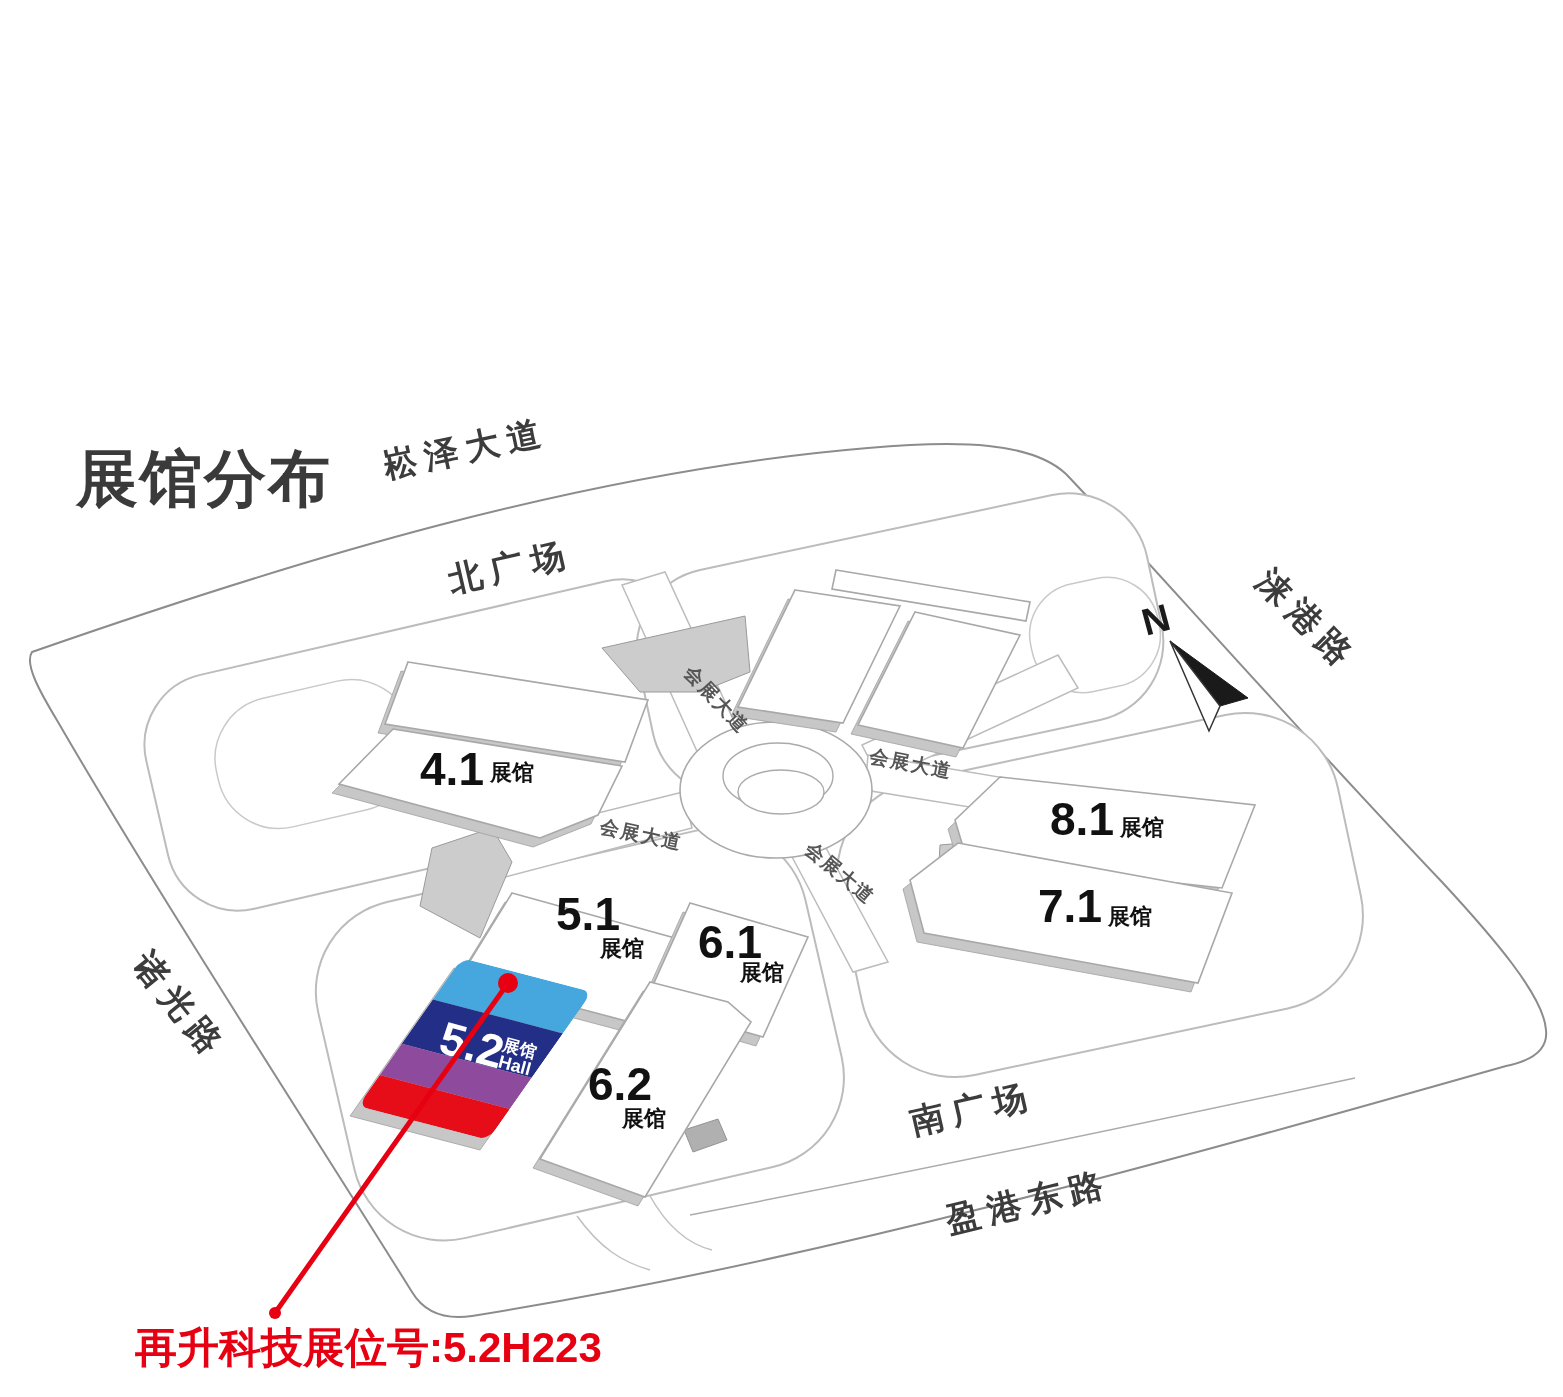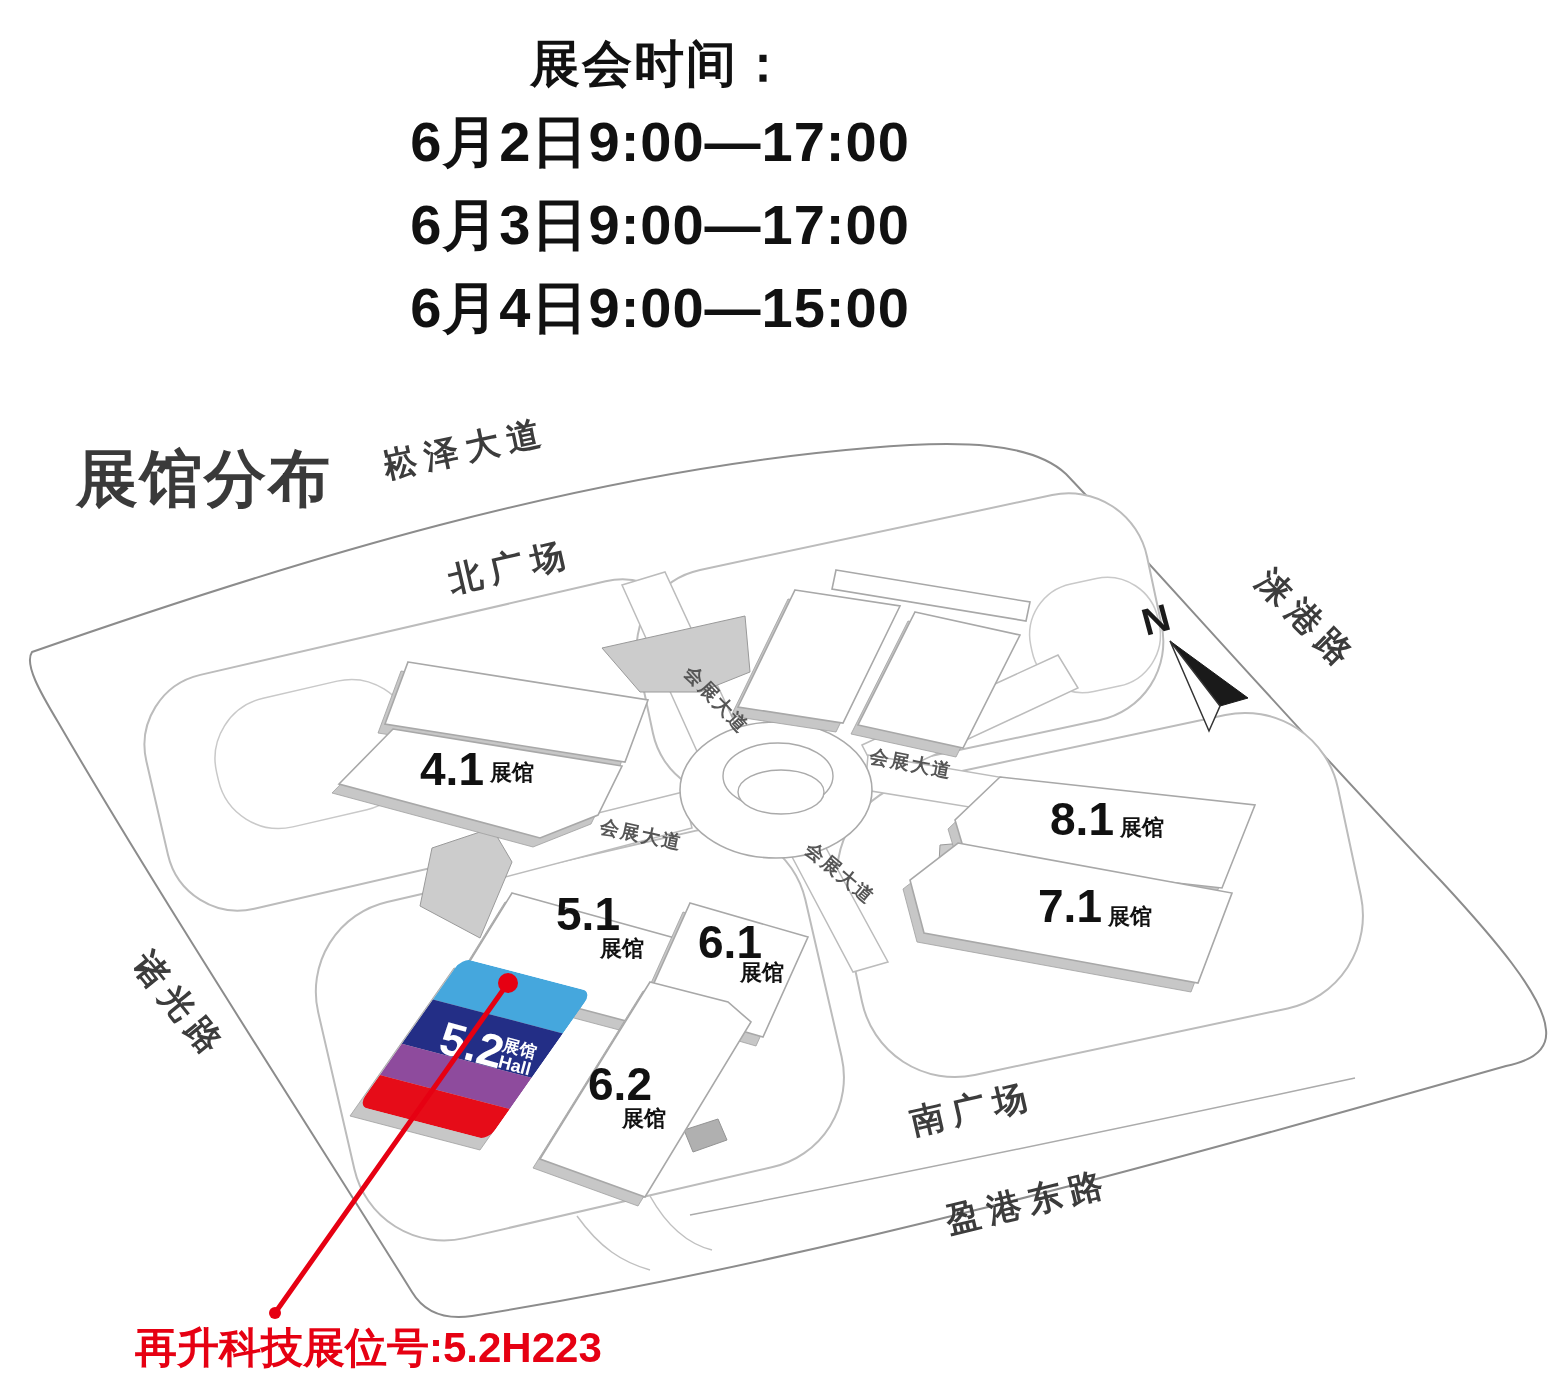--- a/index.html
+++ b/index.html
@@ -19,26 +19,20 @@
   .leaf{fill:#ffffff;stroke:#bcbcbc;stroke-width:2;}
   .spoke{fill:#ffffff;stroke:#bcbcbc;stroke-width:1.5;}
   .wedge{fill:#cccccc;stroke:#9a9a9a;stroke-width:1;}
   .accent{fill:none;stroke:#c9c9c9;stroke-width:1.5;}
 </style>
 </head>
 <body>
 
 <div id="page">
 
-  <div class="header">
-    <div class="header-title">展会时间：</div>
-    <div class="schedule-line">6月2日9:00—17:00</div>
-    <div class="schedule-line">6月3日9:00—17:00</div>
-    <div class="schedule-line">6月4日9:00—15:00</div>
-  </div>
 
   <svg width="1563" height="997" viewBox="0 400 1563 997" style="position:absolute;left:0;top:400px;">
     <defs>
       <clipPath id="hall52clip">
         <rect x="0" y="0" width="1" height="1" rx="0.07"></rect>
       </clipPath>
     </defs>
 
     <path d="M 32,652 C 290,562 580,472 868,448 C 960,440 1032,442 1066,474
          C 1135,546 1300,733 1442,882 C 1492,936 1544,996 1546,1030

